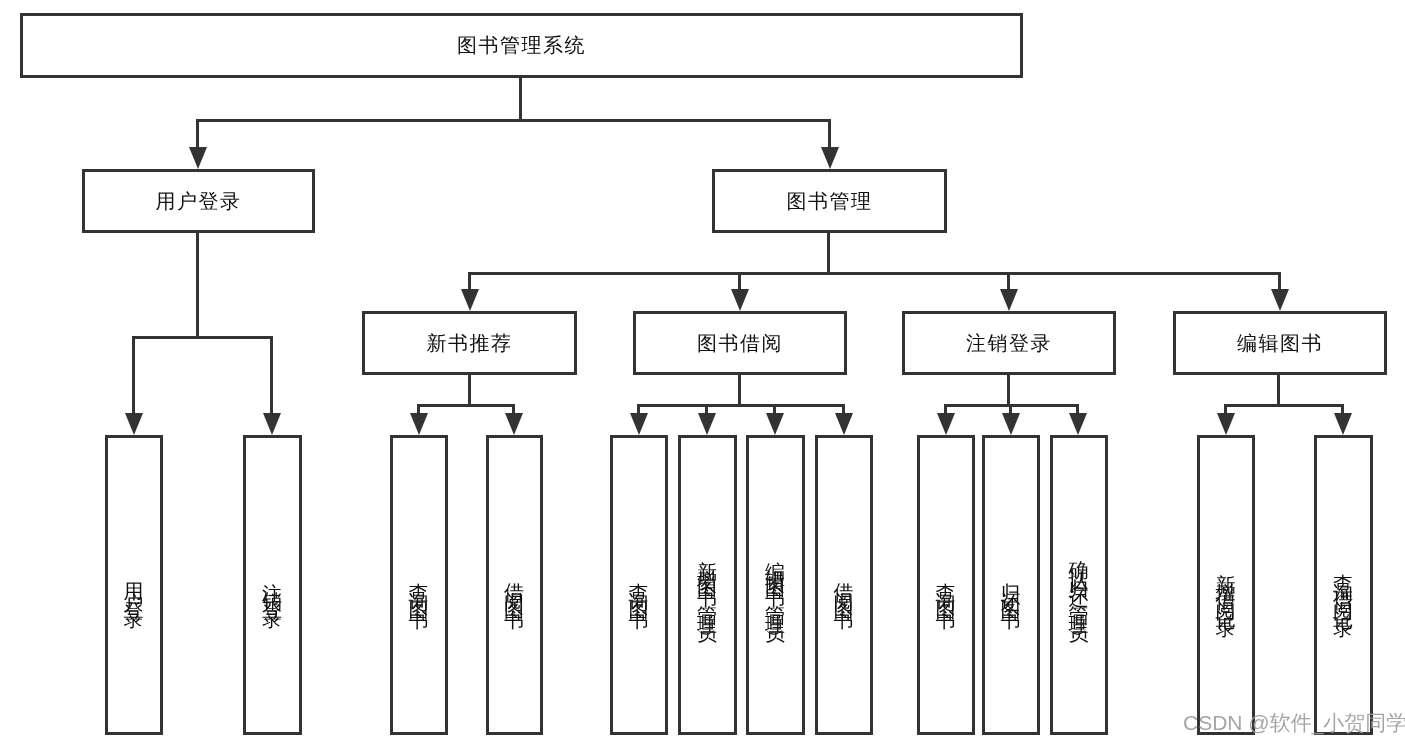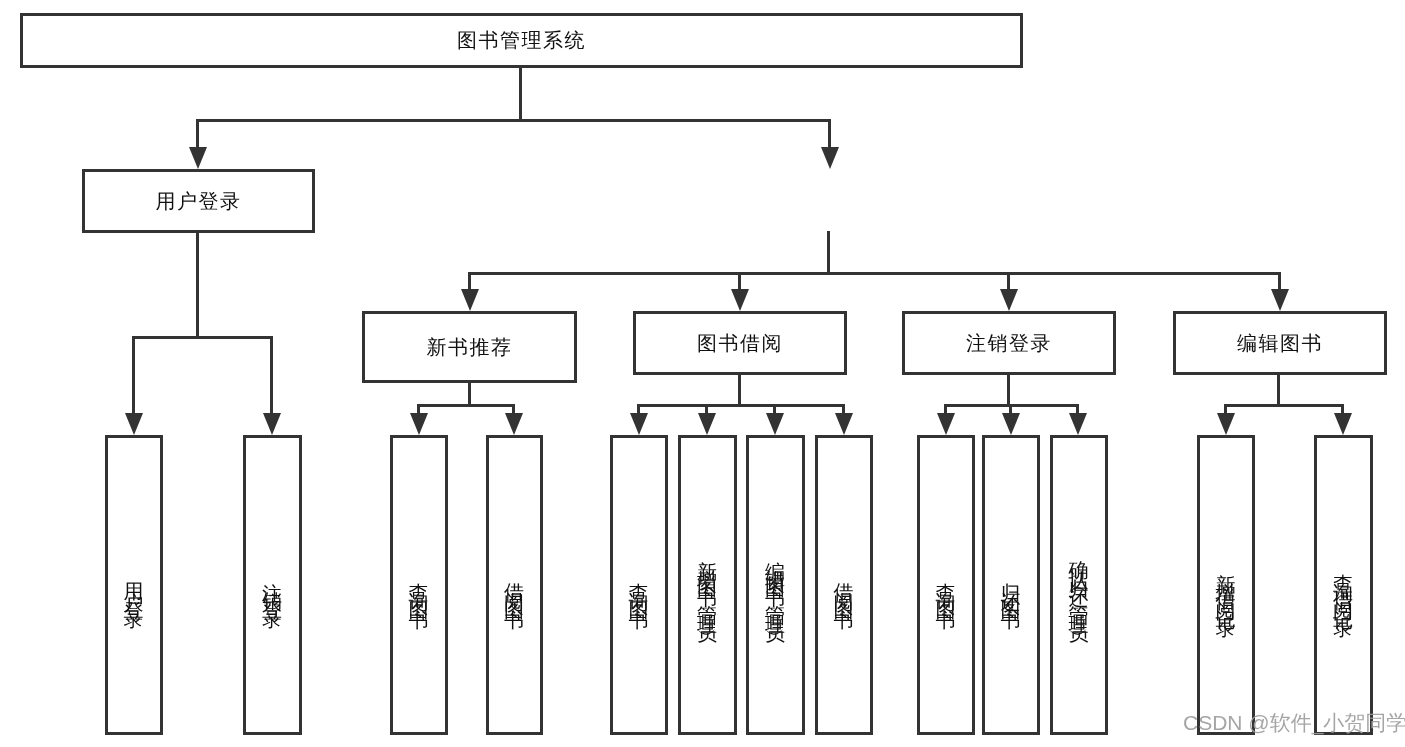--- a/index.html
+++ b/index.html
@@ -105,30 +105,33 @@
   <div class="vline" style="left:1076px;top:404px;height:12px"></div>
   <div class="arrowhead" style="left:1069px;top:413px"></div>
 
   <div class="vline" style="left:1277px;top:375px;height:32px"></div>
   <div class="hline" style="left:1224px;top:404px;width:120px"></div>
   <div class="vline" style="left:1224px;top:404px;height:12px"></div>
   <div class="arrowhead" style="left:1217px;top:413px"></div>
   <div class="vline" style="left:1341px;top:404px;height:12px"></div>
   <div class="arrowhead" style="left:1334px;top:413px"></div>
 
-  <div class="box" style="left:20px;top:13px;width:1003px;height:55px">
+  <div class="box" style="left:20px;top:13px;width:1003px;height:65px">
     <span class="lbl">图书管理系统</span>
   </div>
 
   <div class="box" style="left:82px;top:169px;width:233px;height:64px">
     <span class="lbl">用户登录</span>
   </div>
 
+  <div class="box" style="left:712px;top:169px;width:235px;height:64px">
+    <span class="lbl">图书管理</span>
+  </div>
 
-  <div class="box" style="left:362px;top:311px;width:215px;height:72px">
+  <div class="box" style="left:362px;top:311px;width:215px;height:64px">
     <span class="lbl">新书推荐</span>
   </div>
 
   <div class="box" style="left:633px;top:311px;width:214px;height:64px">
     <span class="lbl">图书借阅</span>
   </div>
 
   <div class="box" style="left:902px;top:311px;width:214px;height:64px">
     <span class="lbl">注销登录</span>
   </div>

